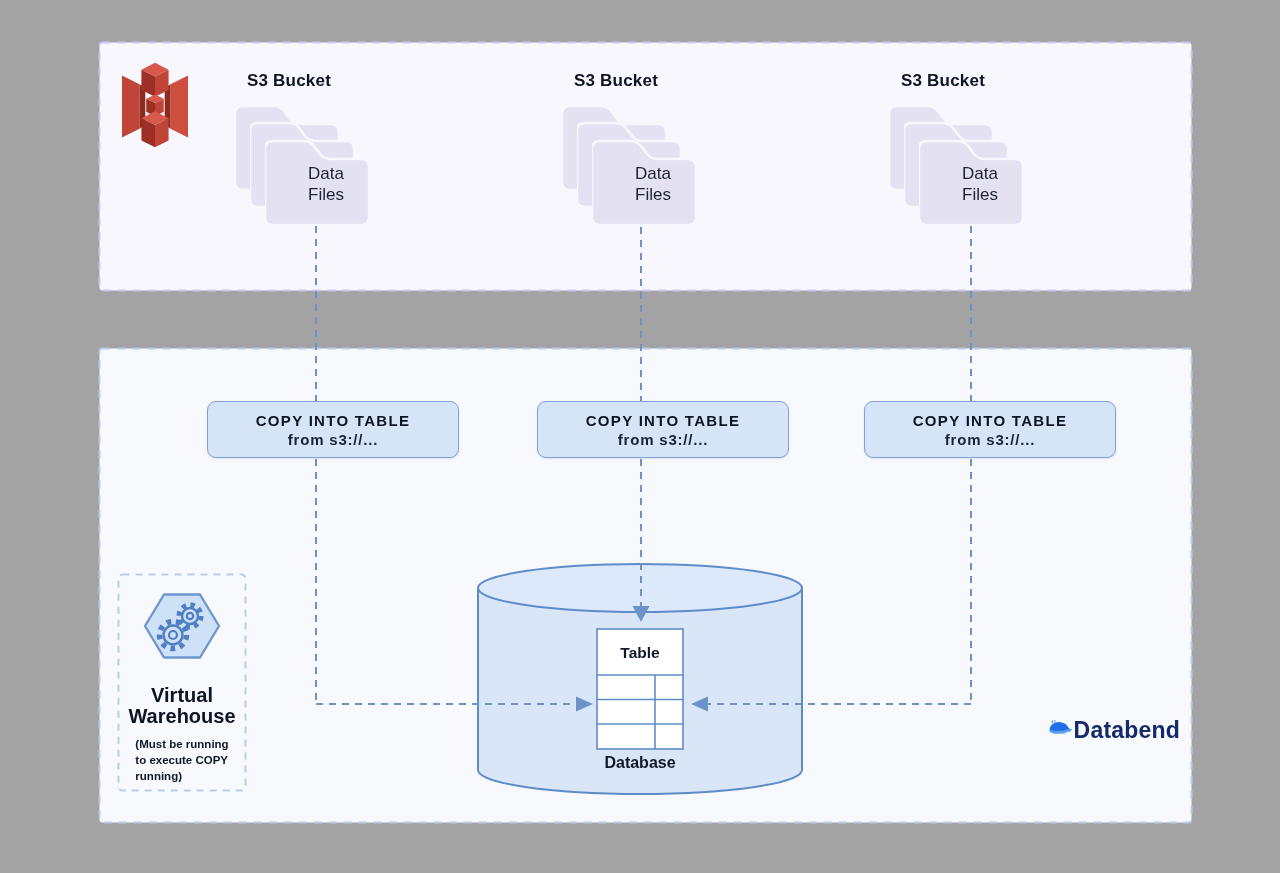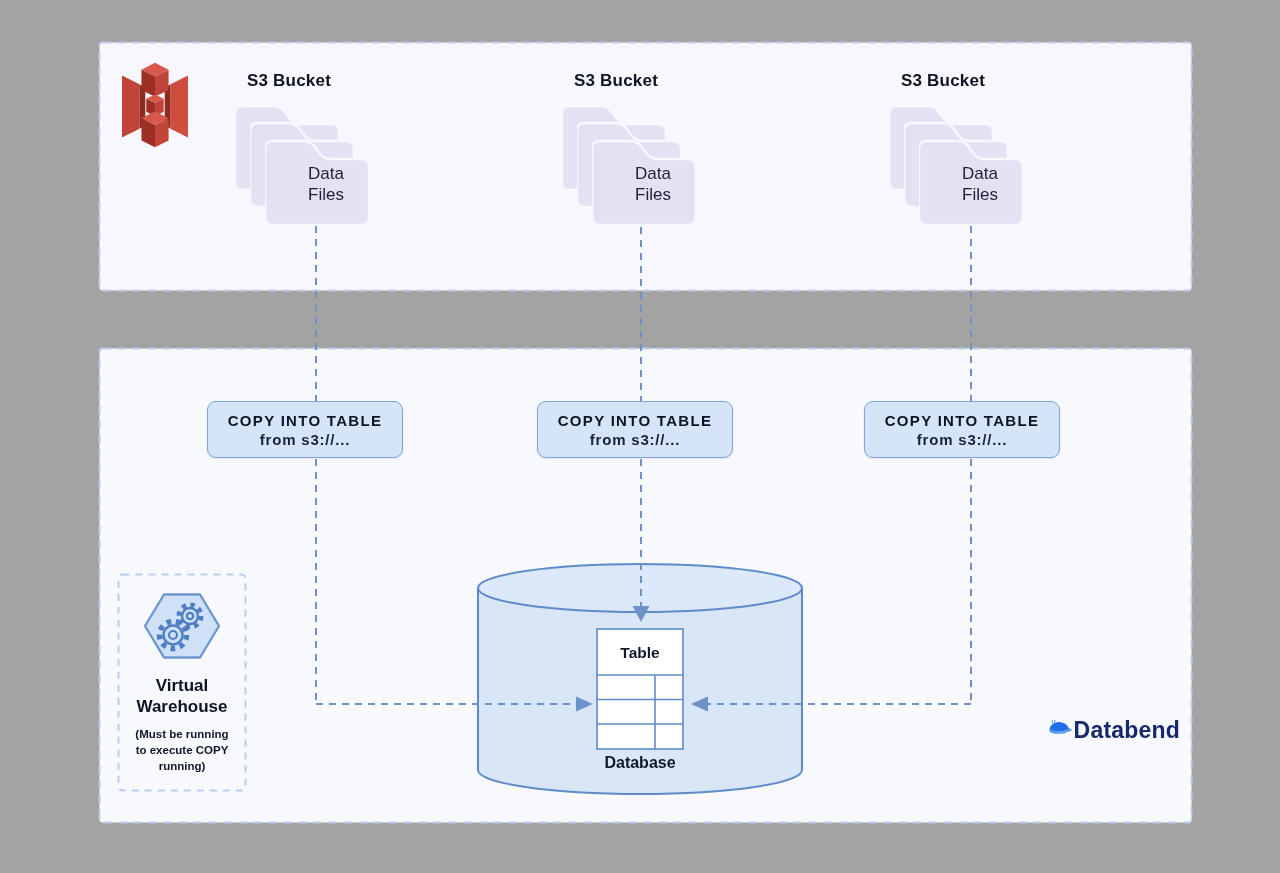--- a/index.html
+++ b/index.html
@@ -19,45 +19,45 @@
     font-size:17px;font-weight:700;color:#0d1423;letter-spacing:.2px;
   }
   .folder-label{
     position:absolute;width:104px;text-align:center;
     font-size:17px;line-height:21px;font-weight:500;color:#1d2233;margin-left:9px;
   }
   .folder-label span{display:block;}
 
   
   .copy-box{
-    position:absolute;width:196px;height:57px;box-sizing:border-box;
+    position:absolute;width:252px;height:57px;box-sizing:border-box;
     background:#d6e4f8;border:1.6px solid #7fa3d6;border-radius:9px;
     display:flex;flex-direction:column;justify-content:center;align-items:center;
     gap:2px;z-index:6;box-shadow:0 1px 2px rgba(40,70,120,.12);
   }
   .copy-title{font-size:15px;font-weight:700;letter-spacing:1.3px;color:#0c1424;}
   .copy-sub{font-size:15px;font-weight:700;letter-spacing:.8px;color:#18223a;text-align:right;}
 
   .db-label{
     position:absolute;left:540px;top:754px;width:200px;text-align:center;
     font-size:16px;font-weight:700;color:#10182b;z-index:6;
   }
 
   
   .vw-box{
     position:absolute;left:117px;top:573px;width:130px;height:219px;
     box-sizing:border-box;display:flex;flex-direction:column;align-items:center;
     padding-top:18px;z-index:4;
   }
   .vw-title{
-    margin-top:14px;text-align:center;font-size:17px;font-weight:700;
+    margin-top:24px;text-align:center;font-size:20px;font-weight:700;
     line-height:21px;color:#0d1423;
   }
   .vw-note{
-    margin-top:9px;text-align:center;font-size:11.5px;font-weight:700;
+    margin-top:9px;text-align:left;font-size:11.5px;font-weight:700;
     line-height:16px;color:#10182b;
   }
   .vw-title span,.vw-note span{display:block;}
 
   
   .brand{
     position:absolute;left:1048px;top:698px;width:132px;z-index:4;
     display:flex;align-items:center;
   }
   .brand-name{

